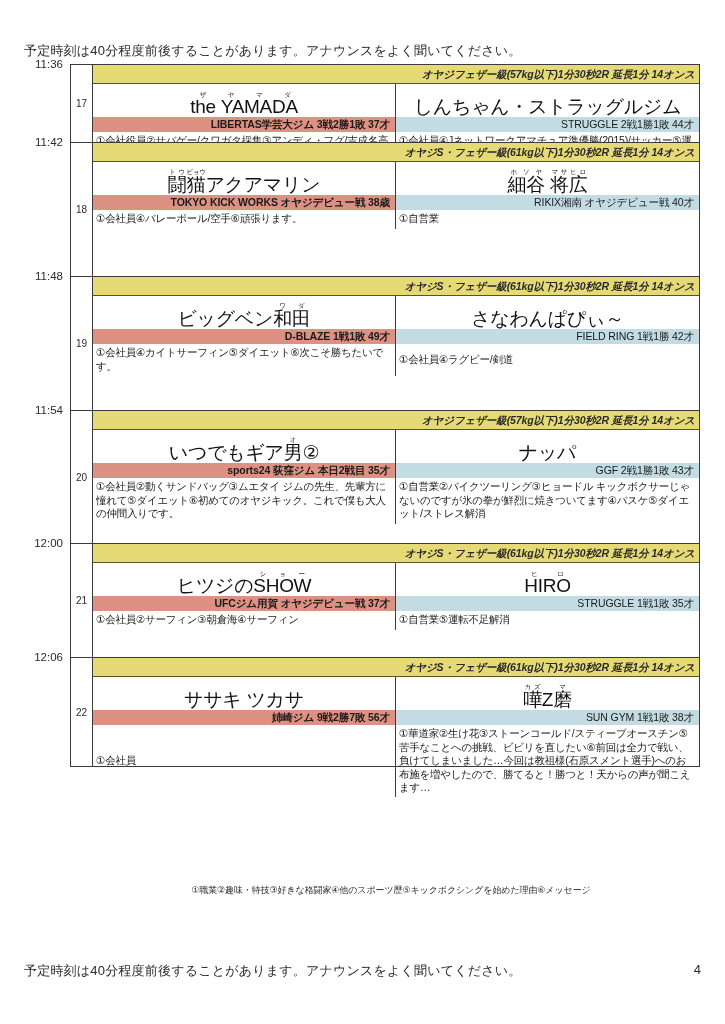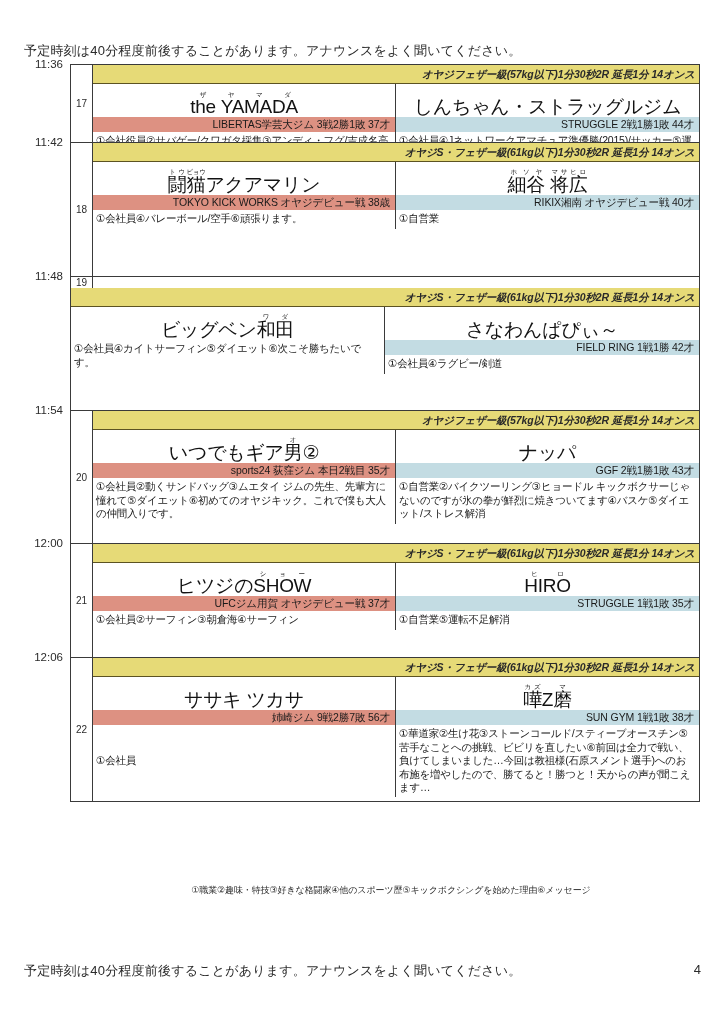--- a/index.html
+++ b/index.html
@@ -143,21 +143,21 @@
     display: flex;
     align-items: center;
     justify-content: flex-end;
     padding-right: 5px;
     box-sizing: border-box;
     font-size: 10.5px;
     color: #1a1a1a;
     white-space: nowrap;
     letter-spacing: -0.1px;
   }
-  .gym-band.red { background: #dd9182; }
+  .gym-band.red { background: #dd9182; font-weight: bold; }
   .gym-band.blue { background: #c3dce3; }
 
   .profile {
     flex: 1;
     font-size: 10.5px;
     line-height: 1.28;
     padding: 2px 3px 3px 3px;
     box-sizing: border-box;
     color: #1a1a1a;
     letter-spacing: -0.25px;
@@ -223,30 +223,31 @@
             <div class="corner blue">
               <div class="name-cell">
                 <div class="fighter-name"><ruby>細谷<rt>ホソヤ</rt></ruby> <ruby>将広<rt>マサヒロ</rt></ruby></div>
               </div>
               <div class="gym-band blue">RIKIX湘南  オヤジデビュー戦  40才</div>
               <div class="profile v-center">①自営業</div>
             </div>
           </div>
         </div>
       </div>
-      <div class="bout" style="height: 134px; flex-direction: column;">
+      <div class="bout" style="height: 134px;">
         <div class="time-label">11:48</div>
         <div class="bout-no">19</div>
         <div class="bout-body">
           <div class="class-band">オヤジS・フェザー級(61kg以下)1分30秒2R 延長1分  14オンス</div>
           <div class="corners">
             <div class="corner red">
               <div class="name-cell">
                 <div class="fighter-name">ビッグベン<ruby>和田<rt>ワダ</rt></ruby></div>
               </div>
+              <div class="gym-band red">D-BLAZE 1戦1敗  49才</div>
               <div class="profile">①会社員④カイトサーフィン⑤ダイエット⑥次こそ勝ちたいです。</div>
             </div>
             <div class="corner blue">
               <div class="name-cell">
                 <div class="fighter-name">さなわんぱぴぃ～</div>
               </div>
               <div class="gym-band blue">FIELD RING  1戦1勝  42才</div>
               <div class="profile v-center">①会社員④ラグビー/剣道</div>
             </div>
           </div>
@@ -291,21 +292,21 @@
             <div class="corner blue">
               <div class="name-cell">
                 <div class="fighter-name"><ruby>HIRO<rt>ヒロ</rt></ruby></div>
               </div>
               <div class="gym-band blue">STRUGGLE  1戦1敗  35才</div>
               <div class="profile v-center">①自営業⑤運転不足解消</div>
             </div>
           </div>
         </div>
       </div>
-      <div class="bout last" style="height: 145px;">
+      <div class="bout last" style="height: 110px;">
         <div class="time-label">12:06</div>
         <div class="bout-no">22</div>
         <div class="bout-body">
           <div class="class-band">オヤジS・フェザー級(61kg以下)1分30秒2R 延長1分  14オンス</div>
           <div class="corners">
             <div class="corner red">
               <div class="name-cell">
                 <div class="fighter-name">ササキ ツカサ</div>
               </div>
               <div class="gym-band red">姉崎ジム  9戦2勝7敗  56才</div>

